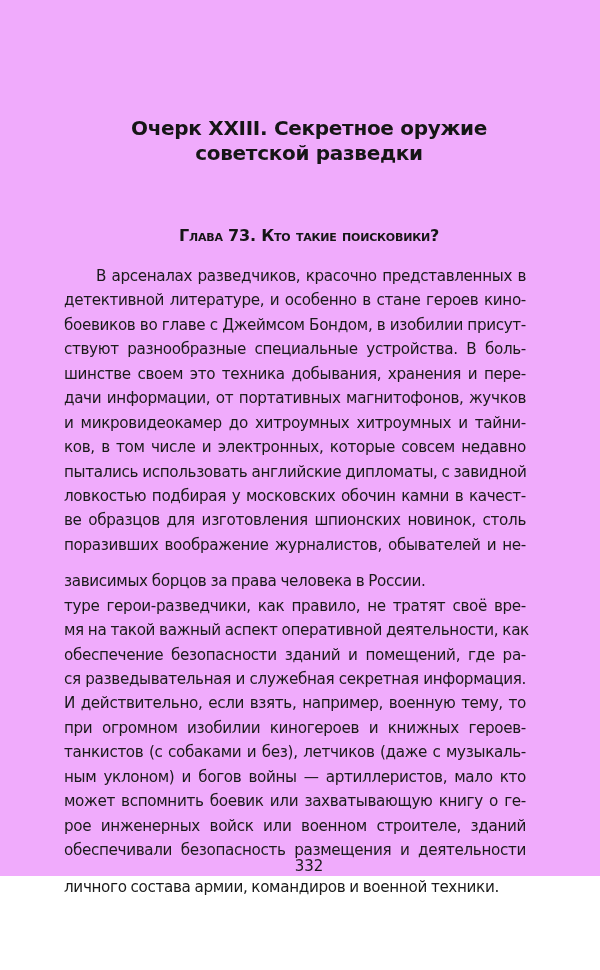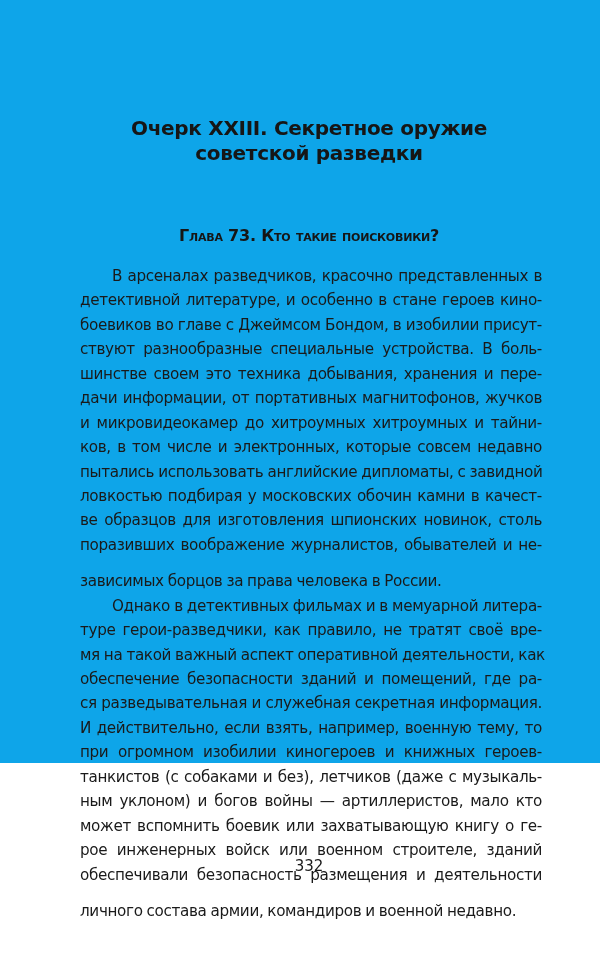--- a/index.html
+++ b/index.html
@@ -11,22 +11,22 @@
     width: 600px;
     height: 970px;
     position: relative;
     overflow: hidden;
     color: #1a1a1a;
     font-family: "DejaVu Sans", "Liberation Sans", sans-serif;
   }
   .page {
     position: absolute;
     left: 0; top: 0;
-    width: 600px; height: 763px;
-    background: #0ea5e9;
+    width: 600px; height: 876px;
+    background: #f0abfc;
   }
   .essay-title {
     position: absolute;
     left: 0; width: 618px;
     top: 116px;
     text-align: center;
     font-family: "DejaVu Sans", sans-serif;
     font-weight: bold;
     font-size: 20px;
     line-height: 25px;
@@ -43,21 +43,21 @@
     font-weight: bold;
     font-size: 16px;
     line-height: 24px;
     font-variant: small-caps;
     letter-spacing: -0.2px;
     color: #161616;
     white-space: nowrap;
   }
   .body {
     position: absolute;
-    left: 80px;
+    left: 64px;
     top: 264px;
     width: 462px;
     font-family: "DejaVu Sans", sans-serif;
     font-size: 15.2px;
     line-height: 24.45px;
     color: #1a1a1a;
   }
   .line {
     display: block;
     height: 24.45px;
@@ -102,30 +102,29 @@
       <span class="line">дачи информации, от портативных магнитофонов, жучков</span>
       <span class="line">и микровидеокамер до хитроумных хитроумных и тайни-</span>
       <span class="line">ков, в том числе и электронных, которые совсем недавно</span>
       <span class="line">пытались использовать английские дипломаты, с завидной</span>
       <span class="line">ловкостью подбирая у московских обочин камни в качест-</span>
       <span class="line">ве образцов для изготовления шпионских новинок, столь</span>
       <span class="line">поразивших воображение журналистов, обывателей и не-</span>
       <span class="line last">зависимых борцов за права человека в России.</span>
     </div>
     <div>
-      <span class="line first">Однако в детективных фильмах и в мемуарной литера-</span>
       <span class="line">туре герои-разведчики, как правило, не тратят своё вре-</span>
       <span class="line">мя на такой важный аспект оперативной деятельности, как</span>
       <span class="line">обеспечение безопасности зданий и помещений, где ра-</span>
       <span class="line">ся разведывательная и служебная секретная информация.</span>
       <span class="line">И действительно, если взять, например, военную тему, то</span>
       <span class="line">при огромном изобилии киногероев и книжных героев-</span>
       <span class="line">танкистов (с собаками и без), летчиков (даже с музыкаль-</span>
       <span class="line">ным уклоном) и богов войны — артиллеристов, мало кто</span>
       <span class="line">может вспомнить боевик или захватывающую книгу о ге-</span>
       <span class="line">рое инженерных войск или военном строителе, зданий</span>
       <span class="line">обеспечивали безопасность размещения и деятельности</span>
-      <span class="line last">личного состава армии, командиров и военной недавно.</span>
+      <span class="line last">личного состава армии, командиров и военной техники.</span>
     </div>
   </div>
 
   <div class="page-number">332</div>
 </div>
 
 </body></html>

